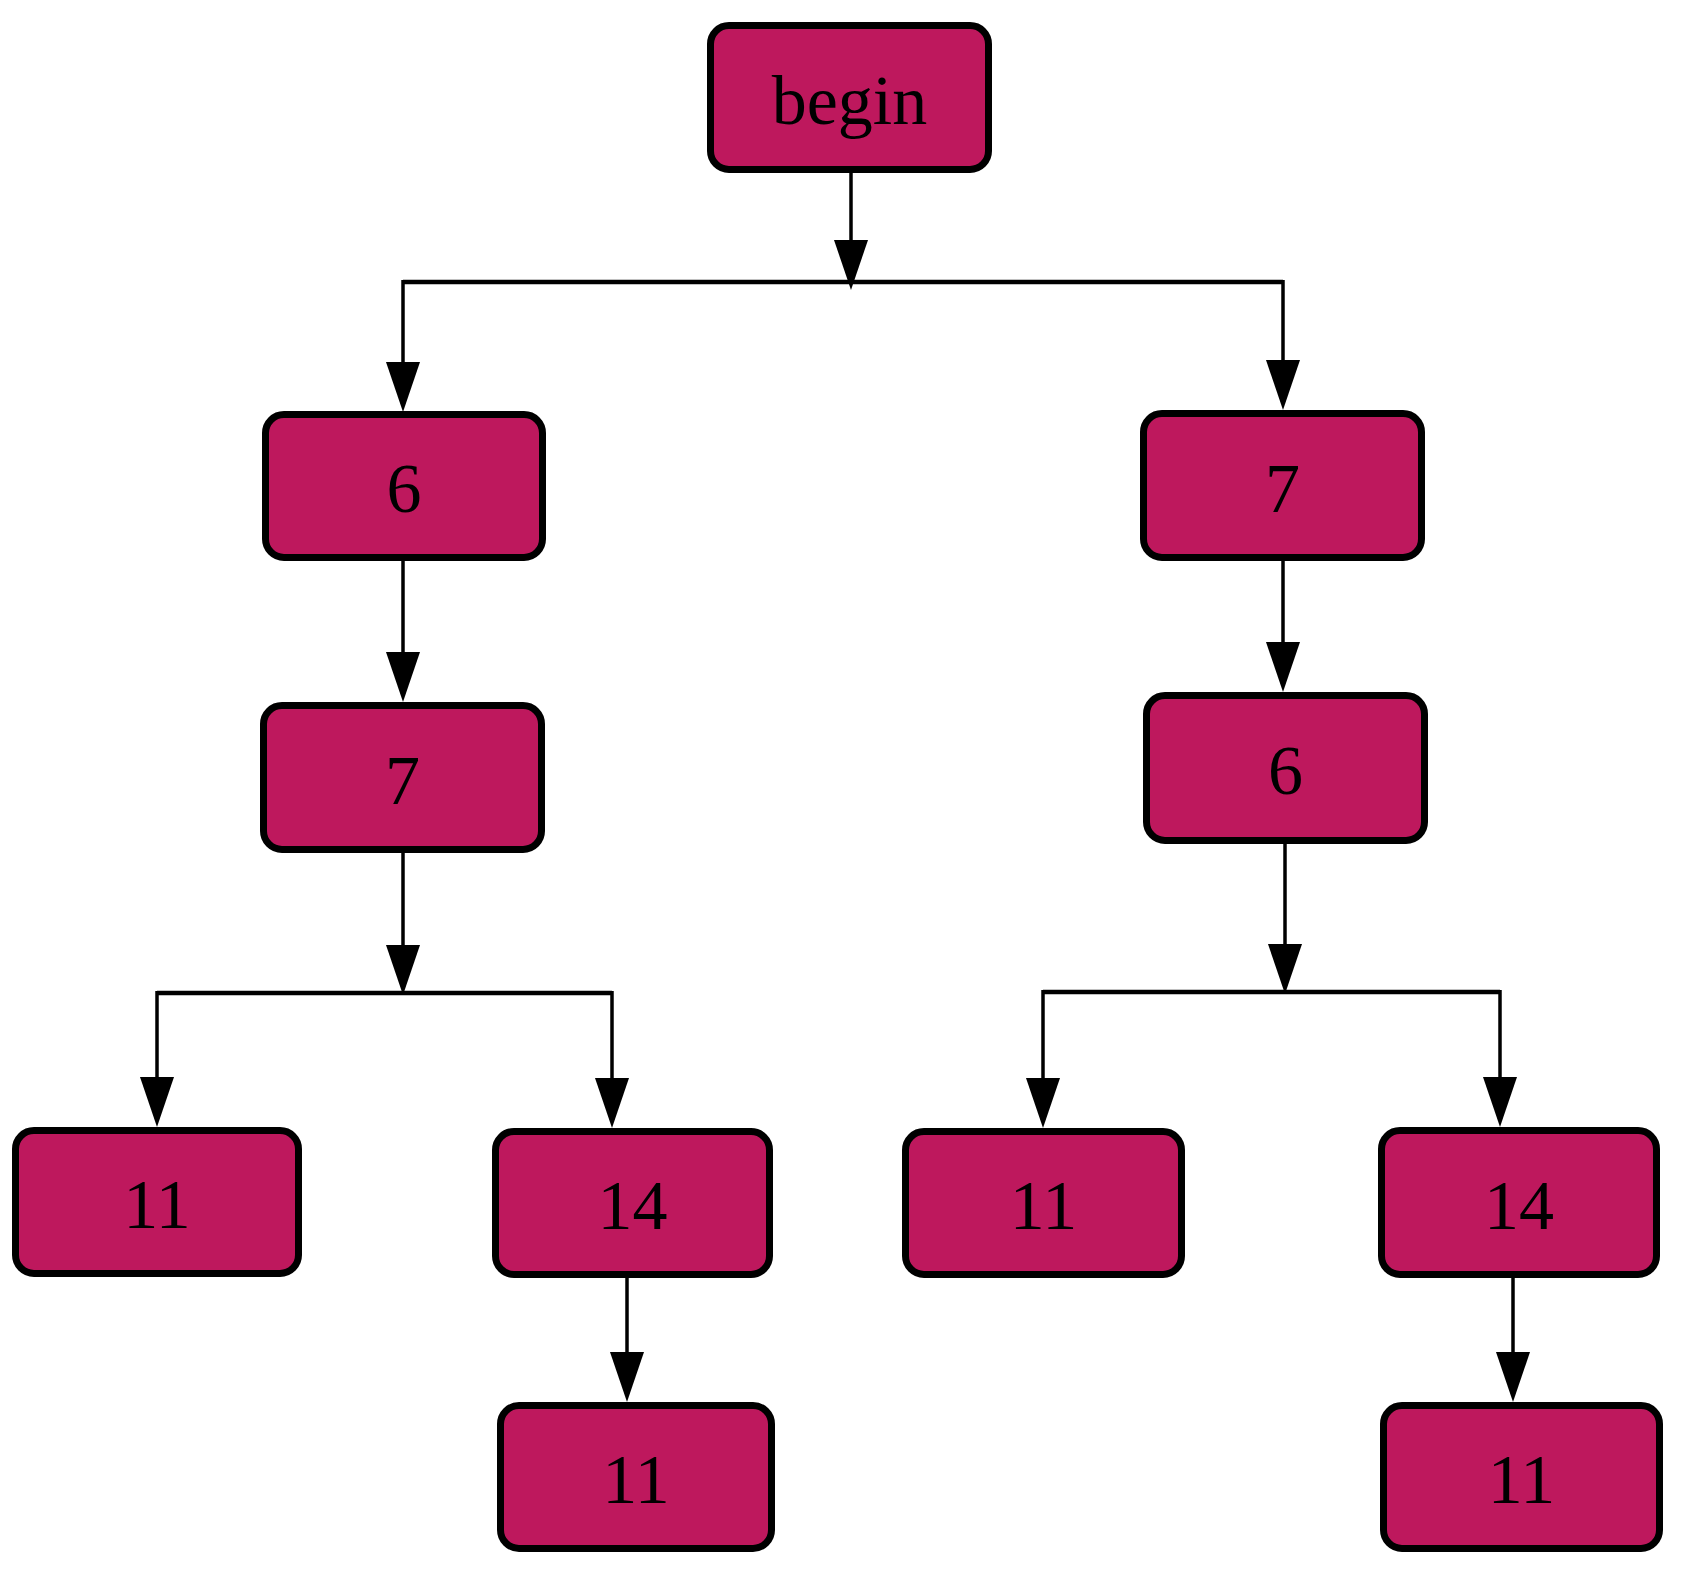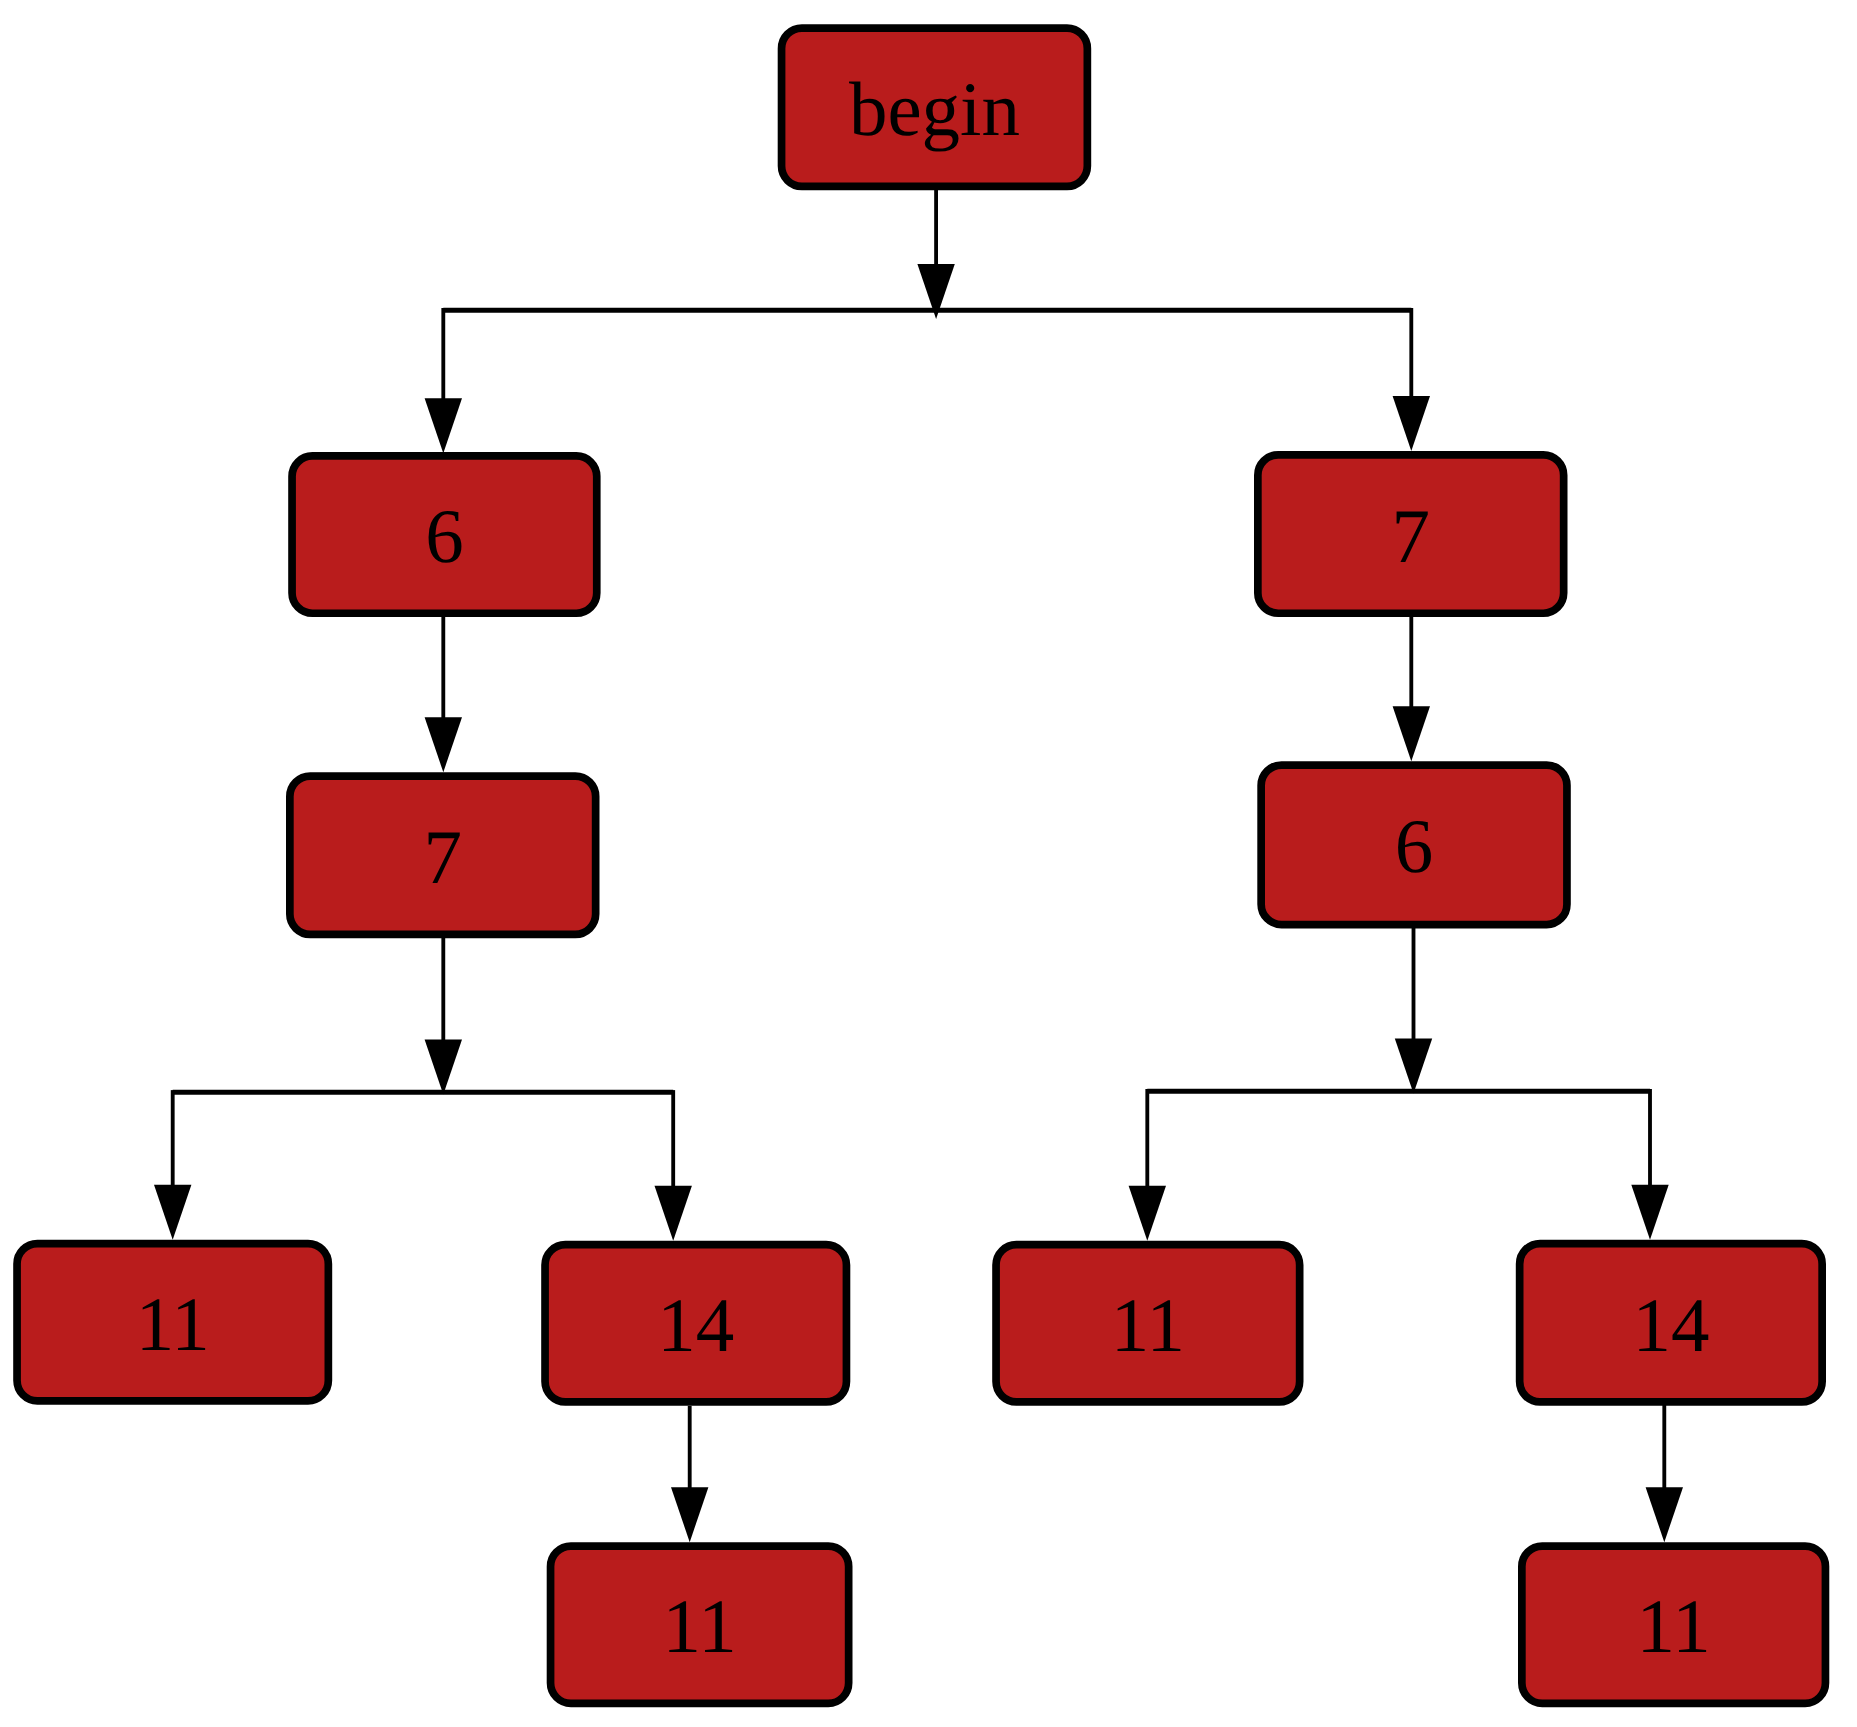--- a/index.html
+++ b/index.html
@@ -27,21 +27,21 @@
   }
   svg.edge-layer polygon {
     fill: #000000;
     stroke: none;
   }
   .vline { stroke-width: 3.5px; }
   .hline { stroke-width: 4.5px; }
   .node {
     position: absolute;
     box-sizing: border-box;
-    background: #b91c1c;
+    background: #be185d;
     border: 7px solid #000000;
     border-radius: 22px;
     display: flex;
     align-items: center;
     justify-content: center;
     font-size: 70px;
     color: #000000;
     line-height: 1;
   }
   .node .label {

